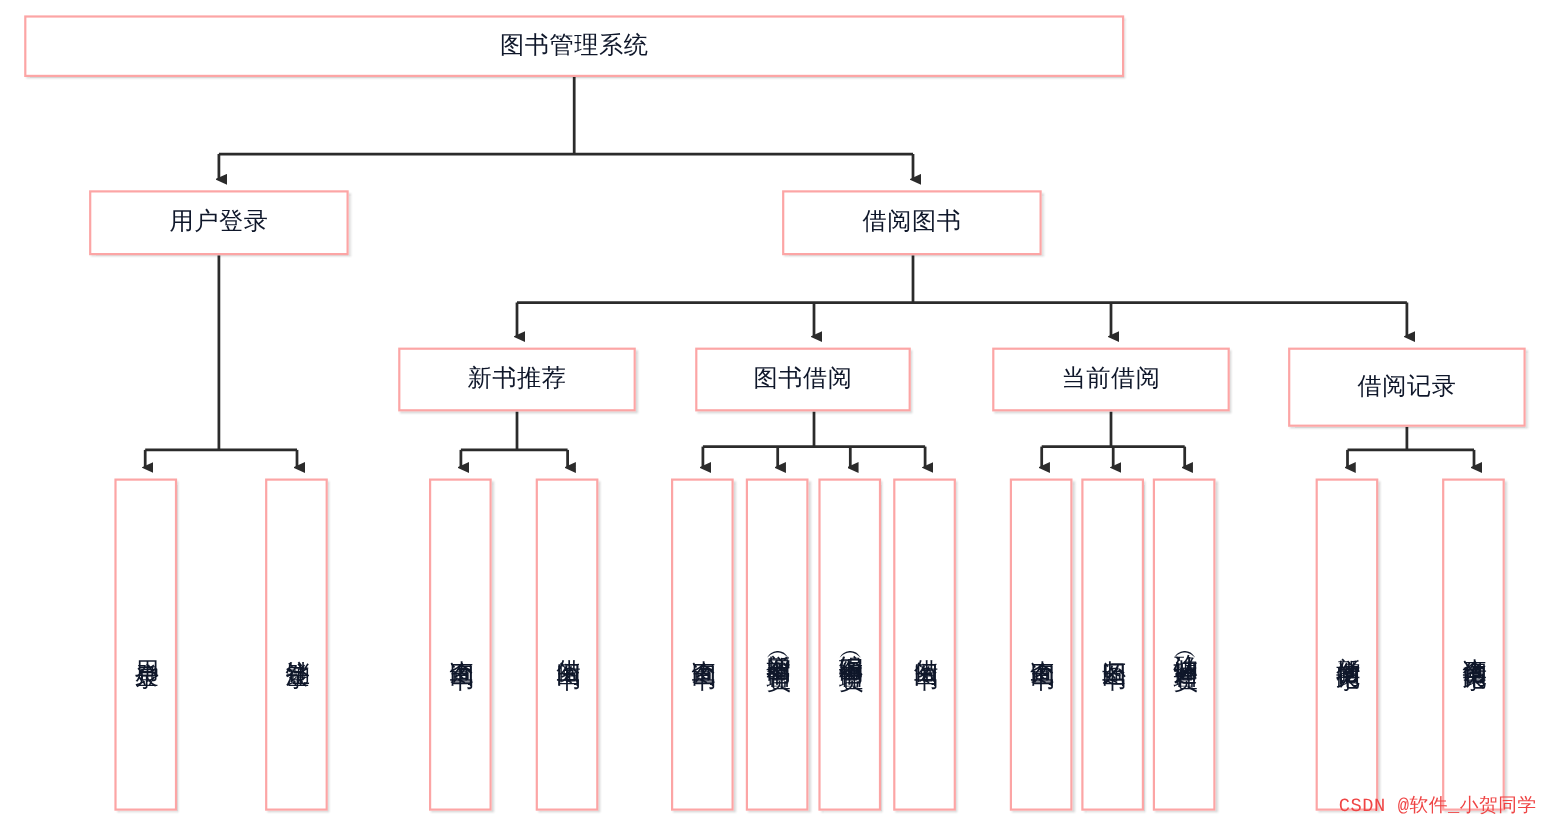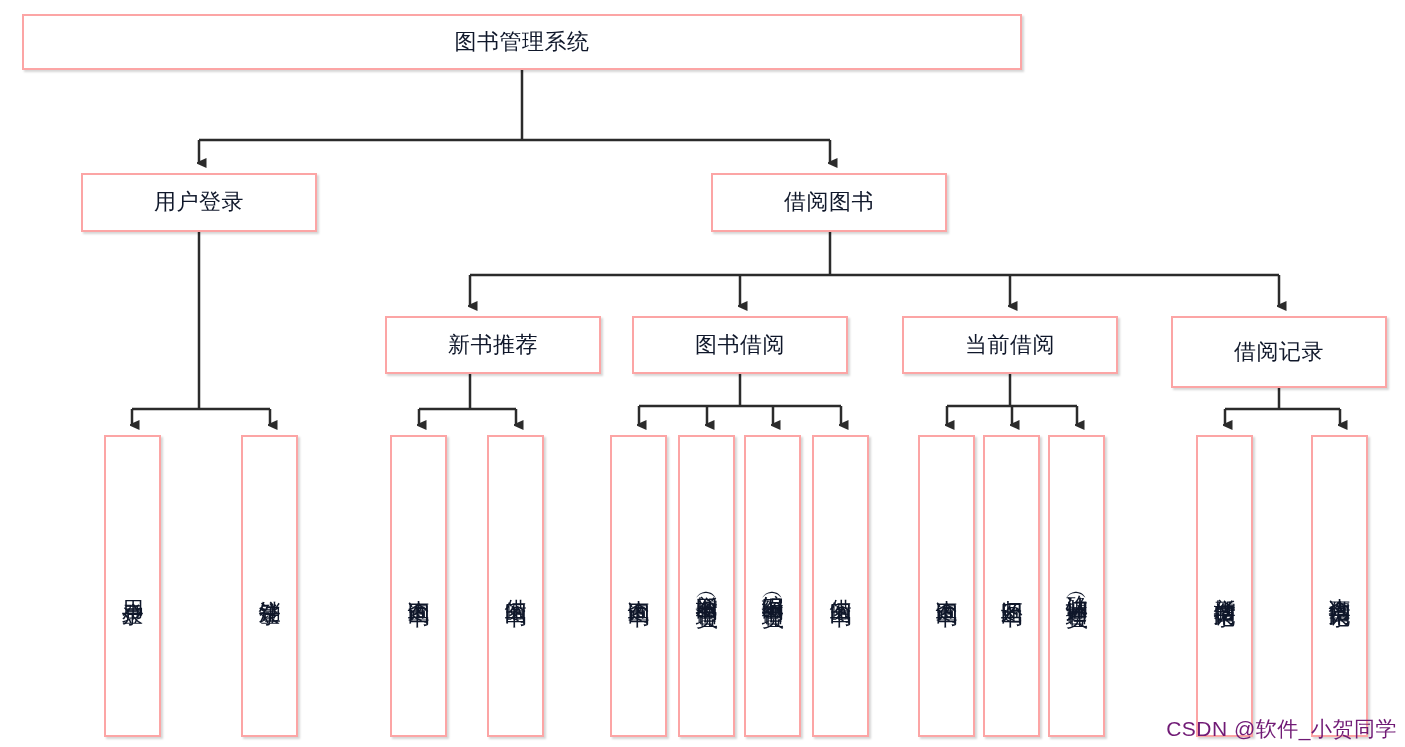--- a/index.html
+++ b/index.html
@@ -58,25 +58,25 @@
     text-orientation: upright;
     font-size: 22px;
     letter-spacing: 2px;
     line-height: 1.3;
     max-height: 290px;
   }
   .watermark {
     position: absolute;
     right: 8px;
     bottom: 4px;
-    font-size: 21px;
-    color: #701a75;
+    font-size: 17px;
+    color: #ef4444;
     letter-spacing: 0.5px;
     white-space: nowrap;
-    font-family: Liberation Sans, sans-serif;
+    font-family: Liberation Mono, monospace;
   }
 </style>
 </head>
 <body>
 
 <div id="canvas">
 
   <svg id="edges" viewBox="0 0 1405 747" xmlns="http://www.w3.org/2000/svg">
     <defs>
       <marker id="arrow" markerWidth="10" markerHeight="10" refX="5" refY="7.5" orient="auto" markerUnits="userSpaceOnUse">
@@ -131,24 +131,24 @@
     <span class="label">图书管理系统</span>
   </div>
 
   <div class="node horiz" style="left:81px; top:173px; width:236px; height:59px;">
     <span class="label">用户登录</span>
   </div>
   <div class="node horiz" style="left:711px; top:173px; width:236px; height:59px;">
     <span class="label">借阅图书</span>
   </div>
 
-  <div class="node horiz" style="left:362px; top:316px; width:216px; height:58px;margin-left:23px;">
+  <div class="node horiz" style="left:362px; top:316px; width:216px; height:58px;">
     <span class="label">新书推荐</span>
   </div>
-  <div class="node horiz" style="left:632px; top:316px; width:216px; height:58px;">
+  <div class="node horiz" style="left:632px; top:316px; width:196px; height:58px;">
     <span class="label">图书借阅</span>
   </div>
   <div class="node horiz" style="left:902px; top:316px; width:216px; height:58px;align-items:center;">
     <span class="label">当前借阅</span>
   </div>
   <div class="node horiz" style="left:1171px; top:316px; width:216px; height:72px;">
     <span class="label">借阅记录</span>
   </div>
 
   <div class="node leaf" style="left:104px; top:435px; width:57px; height:302px;">

